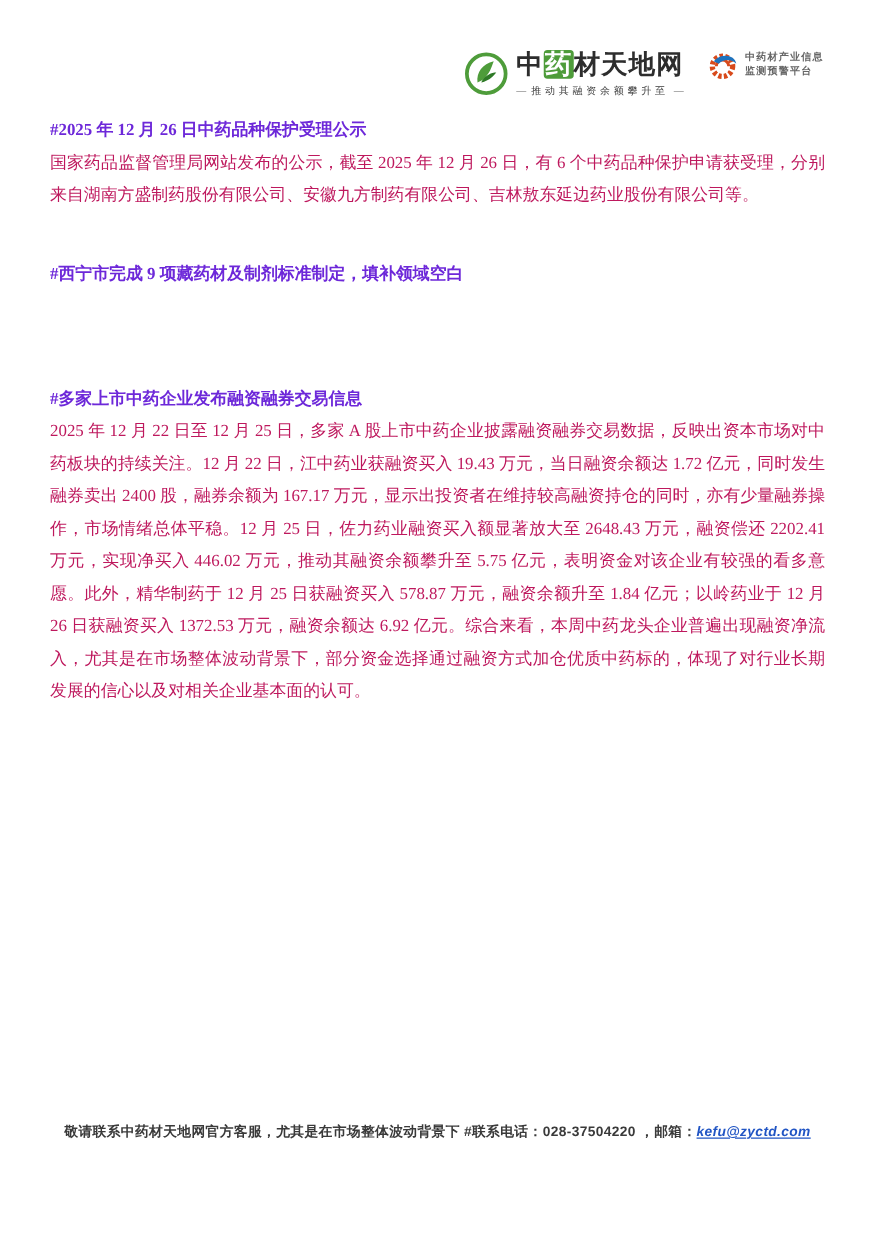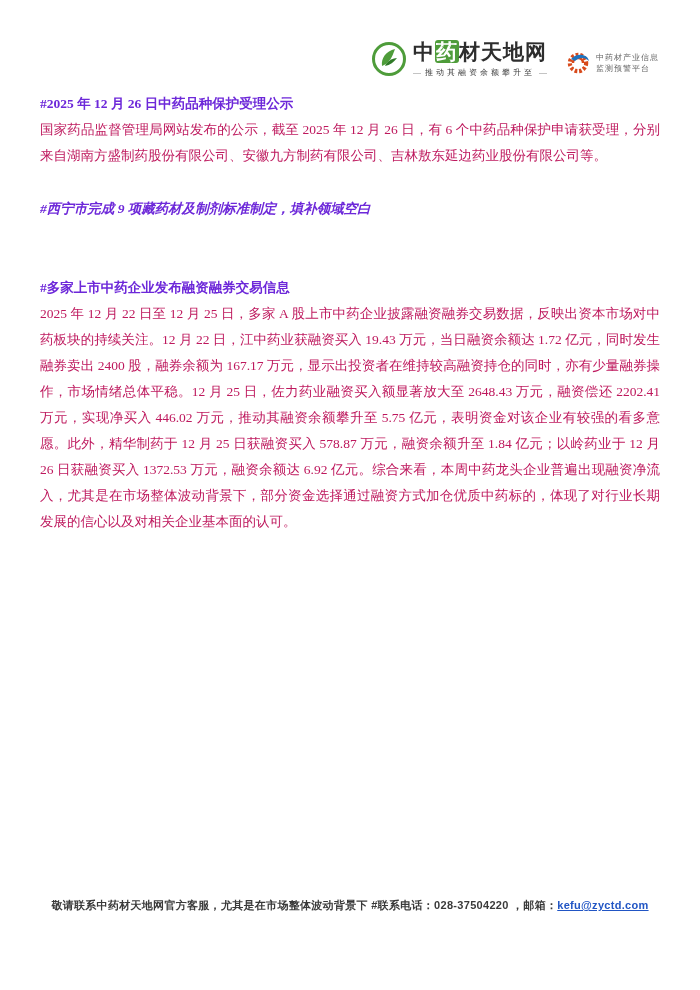--- a/index.html
+++ b/index.html
@@ -47,21 +47,21 @@
     font-size: 8px;
     letter-spacing: 3px;
     color: #3c3c3c;
     white-space: nowrap;
     display: flex;
     align-items: center;
     gap: 4px;
   }
   .logo-tdn-tagline .dash { color: #8a8a8a; letter-spacing: 0; }
 
-  .logo-platform { display: flex; align-items: flex-end; gap: 5px; margin-top: 10px; }
+  .logo-platform { display: flex; align-items: flex-start; gap: 5px; margin-top: 0; font-weight: bold; }
   .logo-platform-icon { width: 24px; height: 24px; flex: 0 0 auto; }
   .logo-platform-text {
     width: 66px;
     font-family: "Liberation Sans", "DejaVu Sans", sans-serif;
     font-size: 8px;
     line-height: 11px;
     color: #666666;
     letter-spacing: 1px;
     word-break: break-all;
   }
@@ -78,40 +78,41 @@
     font-weight: 700;
     line-height: 26px;
     color: #6d28d9;
   }
   .section-body {
     font-size: 13.5px;
     line-height: 26px;
     text-align: justify;
     color: #be185d;
   }
-  .section-gap-1 { margin-top: 27px; font-style: italic; }
-  .section-gap-2 { margin-top: 53px; }
+  .section-gap-1 { margin-top: 37px; }
+  .section-gap-2 { margin-top: 74px; }
 
   
   .footer {
     position: absolute;
     top: 898px;
     left: 0;
     width: 700px;
     text-align: center;
     font-family: "Liberation Sans", "DejaVu Sans", sans-serif;
     font-size: 11px;
     font-weight: 700;
     color: #3a3a3a;
     letter-spacing: 0.3px;
   }
   .footer a.footer-email {
     color: #2155c4;
     text-decoration: underline;
     font-weight: 700;
+    font-style: italic;
   }
 </style>
 </head>
 <body>
 
 <div class="page">
 
   <div class="header-logos">
 
     <div class="logo-tdn">

